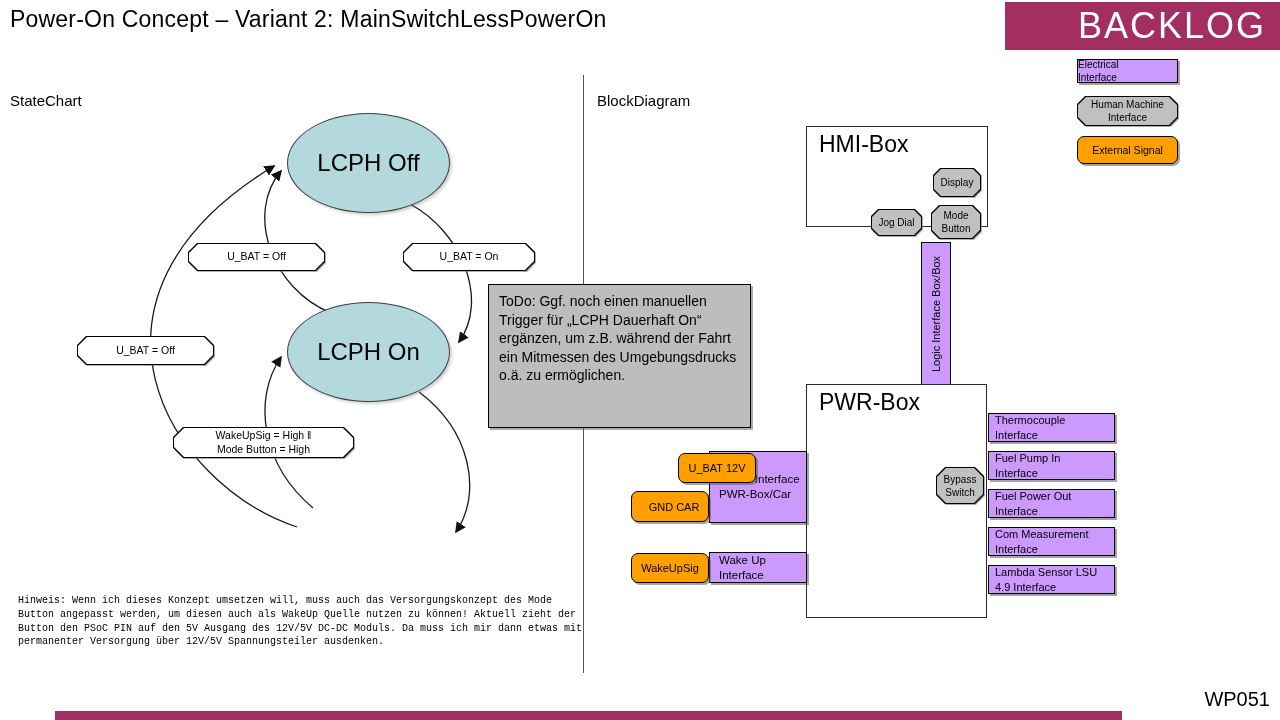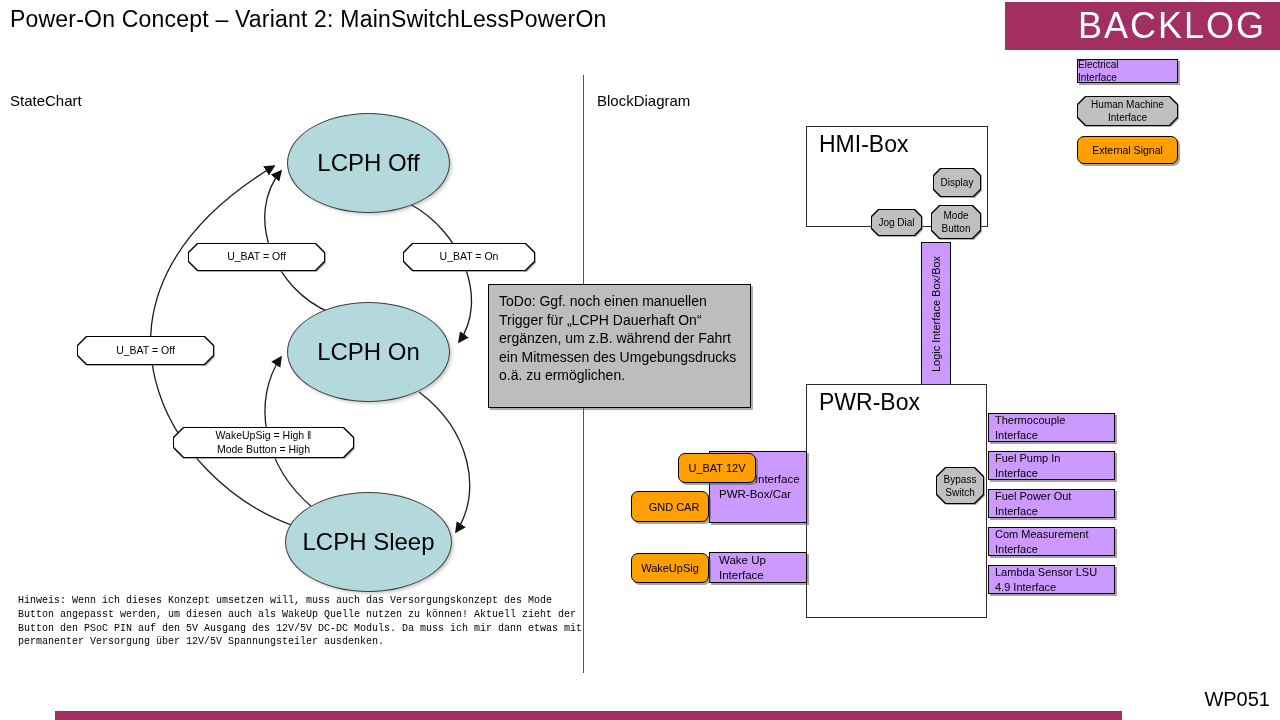--- a/index.html
+++ b/index.html
@@ -28,21 +28,21 @@
       100% calc(100% - var(--cut)),calc(100% - var(--cut)) 100%,var(--cut) 100%,
       0 calc(100% - var(--cut)),0 var(--cut));}
   .oct-b{inset:0;background:#000;}
   .oct-f{inset:1px;background:var(--fill,#fff);}
   .oct-t{position:absolute;inset:0;display:flex;align-items:center;justify-content:center;
          text-align:center;white-space:pre-line;font-size:10.5px;line-height:1.3;}
   .oct.gray{--fill:var(--c-hmi-component,#C0C0C0);}
   .oct.gray .oct-t{font-size:10px;}
 
   
-  .todo{left:488px;top:284px;width:263px;height:124px;background:var(--c-note-fill,#BDBDBD);
+  .todo{left:488px;top:284px;width:263px;height:144px;background:var(--c-note-fill,#BDBDBD);
         border:1.5px solid #000;box-sizing:border-box;padding:7px 10px;font-size:14px;line-height:1.33;
         z-index:4;box-shadow:2px 2px 0 rgba(90,90,90,.5);}
   .hinweis{left:18px;top:594px;width:566px;font-size:10px;line-height:1.38;font-family:Liberation Mono, monospace;}
 
   
   .bigbox{background:#fff;border:1.5px solid #2b2b2b;box-sizing:border-box;z-index:1;}
   .btitle{position:absolute;left:12px;top:4px;font-size:23px;}
   .bus{left:921px;top:242px;width:28px;height:142px;background:var(--c-electrical,#CC99FF);
        border:1px solid #000;display:flex;align-items:center;justify-content:center;z-index:0;}
   .bus-label{transform:rotate(-90deg);white-space:nowrap;font-size:11px;}
@@ -90,21 +90,20 @@
       <path d="M 410,204 C 462,232 489,300 459,342" marker-end="url(#arrowhead)"></path>
       <path d="M 331,313 C 272,289 245,214 281,171" marker-end="url(#arrowhead)"></path>
       <path d="M 297,527 C 168,484 56,298 274,166" marker-end="url(#arrowhead)"></path>
       <path d="M 313,508 C 262,465 252,400 281,357" marker-end="url(#arrowhead)"></path>
       <path d="M 419,392 C 470,430 483,492 456,532" marker-end="url(#arrowhead)"></path>
     </g>
   </svg>
 
   <div class="abs state" style="left:287px;top:113px;width:161px;height:98px;">LCPH Off</div>
   <div class="abs state" style="left:287px;top:302px;width:161px;height:98px;">LCPH On</div>
-  <div class="abs state" style="left:285px;top:492px;width:165px;height:98px;">LCPH Sleep</div>
 
   <div class="oct" style="left:188px;top:243px;width:137px;height:28px;--cut:9px;--fill:#fff;">
     <div class="oct-b"></div>
       <div class="oct-f"></div>
     <div class="oct-t">U_BAT = Off</div>
   </div>
   <div class="oct" style="left:403px;top:243px;width:132px;height:28px;--cut:9px;--fill:#fff;">
     <div class="oct-b"></div>
       <div class="oct-f"></div>
     <div class="oct-t">U_BAT = On</div>

